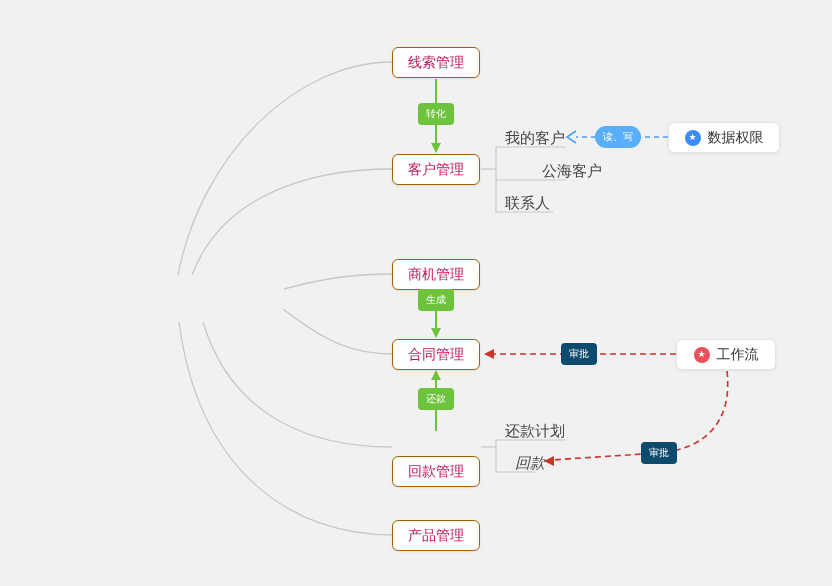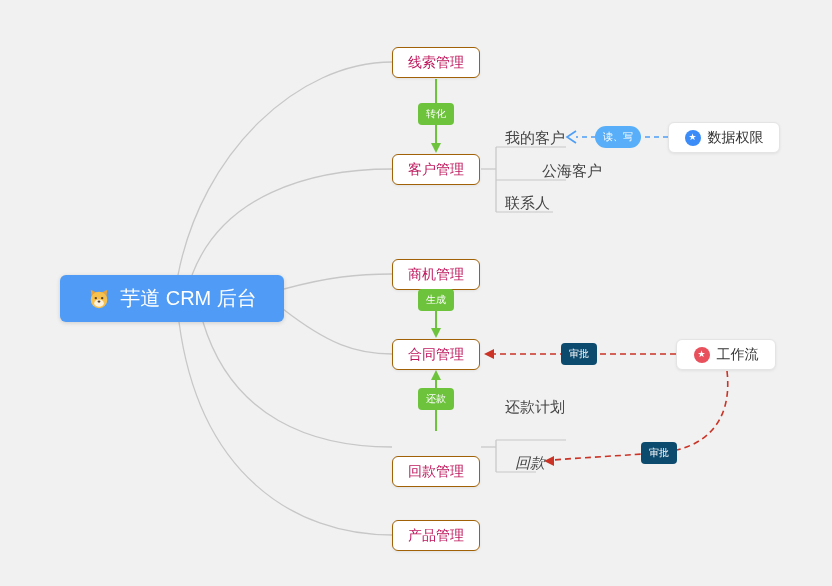--- a/index.html
+++ b/index.html
@@ -108,21 +108,21 @@
   .child{
     position:absolute;
     font-size:15px;
     color:#444444;
     cursor:pointer;
     white-space:nowrap;
   }
   .c-mine{left:505px;top:129px;}
   .c-pool{left:505px;top:162px;margin-left:37px;}
   .c-contacts{left:505px;top:194px;}
-  .c-plan{left:505px;top:398px;}
+  .c-plan{left:505px;top:422px;}
   .c-receipt{left:515px;top:454px;font-style:italic;}
 </style>
 </head>
 <body>
 
 <div class="canvas">
 
   <svg class="edges" width="832" height="586" viewBox="0 0 832 586">
 
     <g stroke="#c7c7c7" stroke-width="1.3" fill="none">
@@ -163,34 +163,20 @@
     </g>
 
     <g>
       <path d="M676,354 L490,354" stroke="#cc3327" stroke-width="1.6" stroke-dasharray="6 4" fill="none"></path>
       <polygon points="484,354 494,349 494,359" fill="#cc3327"></polygon>
       <path d="M727,371 C 733,424 703,450 657,453 C 615,456 577,458 553,460" stroke="#cc3327" stroke-width="1.6" stroke-dasharray="6 4" fill="none"></path>
       <polygon points="544,461 554,456 554,466" fill="#cc3327"></polygon>
     </g>
   </svg>
 
-  <div class="root-node">
-    <span class="dog">
-      <svg width="24" height="22" viewBox="0 0 24 24" aria-hidden="true">
-        <polygon points="3,2 9,5 4,10" fill="#e8a33d"></polygon>
-        <polygon points="21,2 15,5 20,10" fill="#e8a33d"></polygon>
-        <circle cx="12" cy="13" r="9" fill="#f6c14e"></circle>
-        <ellipse cx="12" cy="16.5" rx="5.2" ry="4" fill="#fdf3dc"></ellipse>
-        <circle cx="8.5" cy="11" r="1.3" fill="#5b4328"></circle>
-        <circle cx="15.5" cy="11" r="1.3" fill="#5b4328"></circle>
-        <ellipse cx="12" cy="14.8" rx="1.6" ry="1.2" fill="#5b4328"></ellipse>
-      </svg>
-    </span>
-    <span>芋道 CRM 后台</span>
-  </div>
 
   <div class="node n-leads">线索管理</div>
   <div class="node n-customer">客户管理</div>
   <div class="node n-opportunity">商机管理</div>
   <div class="node n-contract">合同管理</div>
   <div class="node n-receivable">回款管理</div>
   <div class="node n-product">产品管理</div>
 
   <div class="rnode n-perm">
     <span class="star-circle star-blue">★</span>

